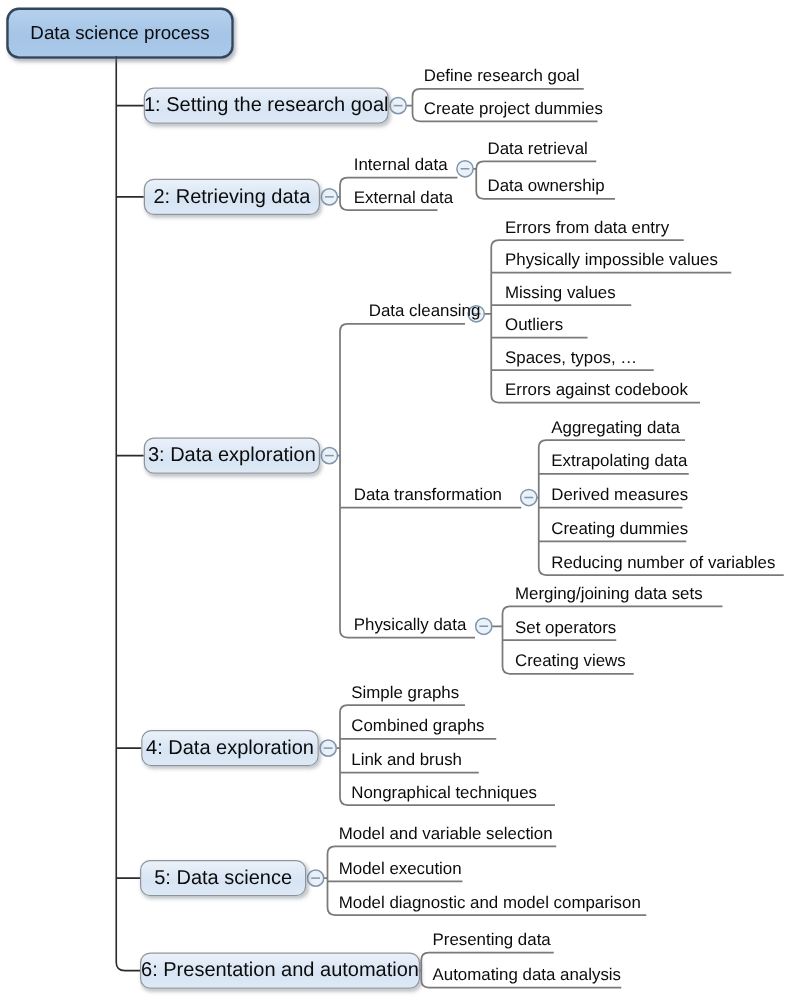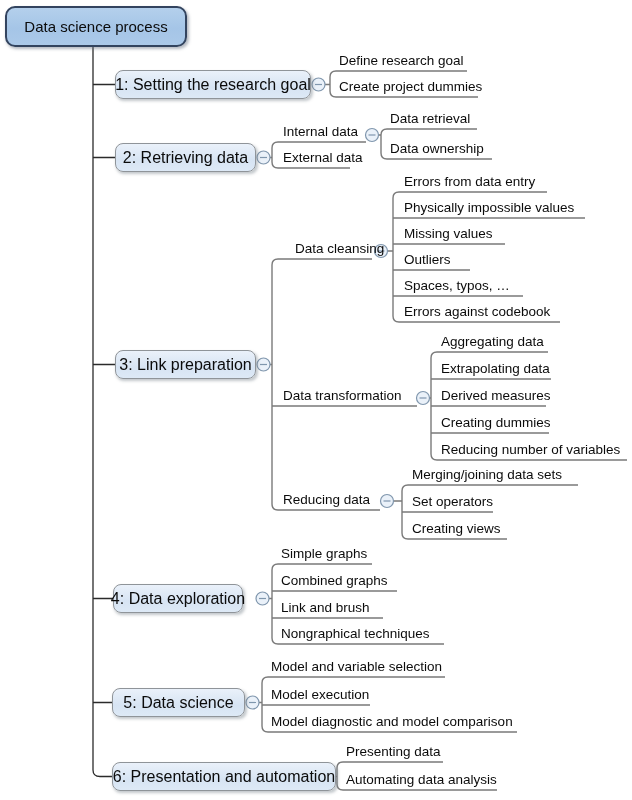--- a/index.html
+++ b/index.html
@@ -107,22 +107,22 @@
     <g stroke="#7f96ad" stroke-width="1.2">
       <circle cx="327.5" cy="776.5" r="6.5" fill="#eaf1f9"></circle>
         <line x1="324" y1="776.5" x2="331" y2="776.5"></line>
     </g>
   </svg>
 
   <div class="root-box">Data science process</div>
 
   <div class="node-box" style="left:115px;top:70px;width:196px;">1: Setting the research goal</div>
   <div class="node-box" style="left:115px;top:143px;width:141px;">2: Retrieving data</div>
-  <div class="node-box" style="left:115px;top:350px;width:141px;">3: Link preparation</div>
-  <div class="node-box" style="left:113px;top:584px;width:130px;">4: Data exploration</div>
+  <div class="node-box" style="left:115px;top:350px;width:141px;">3: Data exploration</div>
+  <div class="node-box" style="left:113px;top:584px;width:142px;">4: Data exploration</div>
   <div class="node-box" style="left:112px;top:688px;width:133px;">5: Data science</div>
   <div class="node-box" style="left:112px;top:762px;width:224px;text-align:right;">6: Presentation and automation</div>
 
   <div class="leaf" style="left:339px;top:53px;">Define research goal</div>
   <div class="leaf" style="left:339px;top:79px;">Create project dummies</div>
 
   <div class="leaf" style="left:283px;top:124px;">Internal data</div>
   <div class="leaf" style="left:390px;top:111px;">Data retrieval</div>
   <div class="leaf" style="left:390px;top:141px;">Data ownership</div>
   <div class="leaf" style="left:283px;top:150px;">External data</div>
@@ -135,21 +135,21 @@
   <div class="leaf" style="left:404px;top:278px;">Spaces, typos, …</div>
   <div class="leaf" style="left:404px;top:304px;">Errors against codebook</div>
 
   <div class="leaf" style="left:283px;top:388px;">Data transformation</div>
   <div class="leaf" style="left:441px;top:334px;">Aggregating data</div>
   <div class="leaf" style="left:441px;top:361px;">Extrapolating data</div>
   <div class="leaf" style="left:441px;top:388px;">Derived measures</div>
   <div class="leaf" style="left:441px;top:415px;">Creating dummies</div>
   <div class="leaf" style="left:441px;top:442px;">Reducing number of variables</div>
 
-  <div class="leaf" style="left:283px;top:492px;">Reducing data</div>
+  <div class="leaf" style="left:283px;top:492px;">Physically data</div>
   <div class="leaf" style="left:412px;top:467px;">Merging/joining data sets</div>
   <div class="leaf" style="left:412px;top:494px;">Set operators</div>
   <div class="leaf" style="left:412px;top:521px;">Creating views</div>
 
   <div class="leaf" style="left:281px;top:546px;">Simple graphs</div>
   <div class="leaf" style="left:281px;top:573px;">Combined graphs</div>
   <div class="leaf" style="left:281px;top:600px;">Link and brush</div>
   <div class="leaf" style="left:281px;top:626px;">Nongraphical techniques</div>
 
   <div class="leaf" style="left:271px;top:659px;">Model and variable selection</div>

